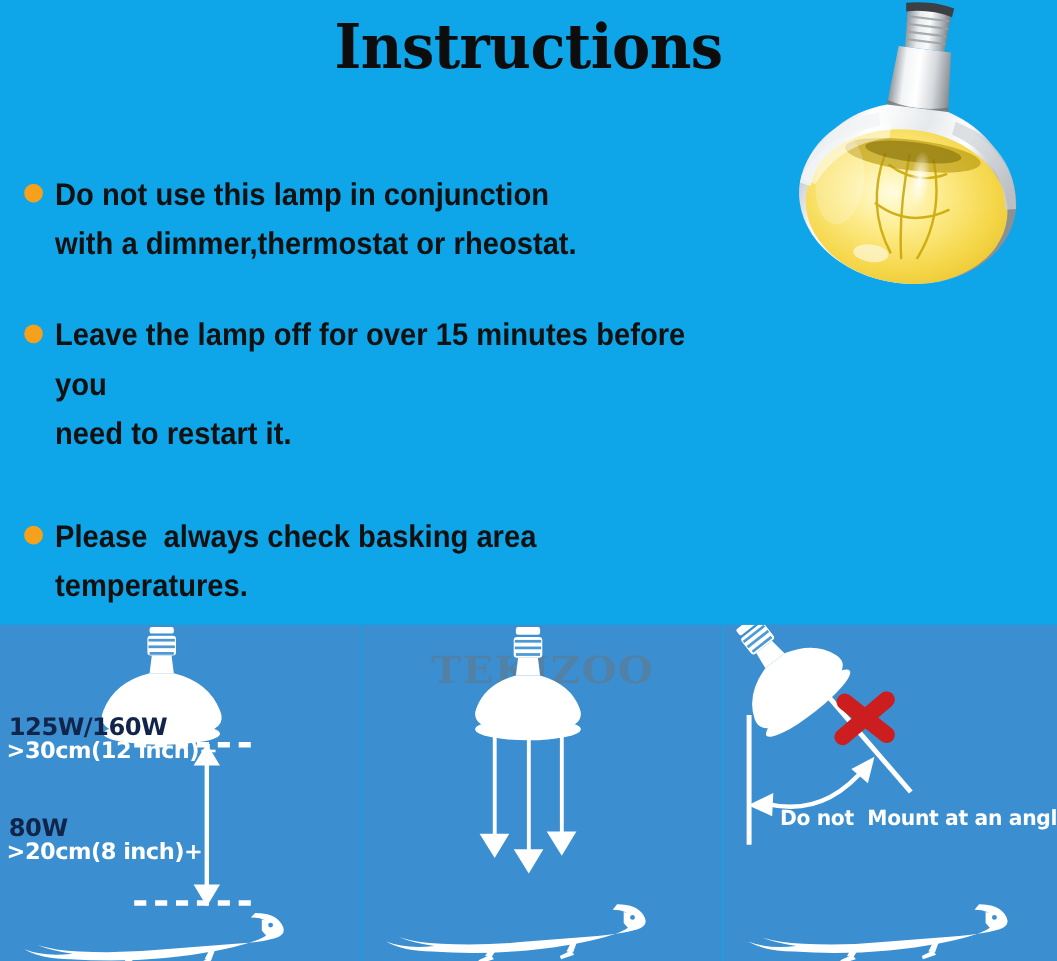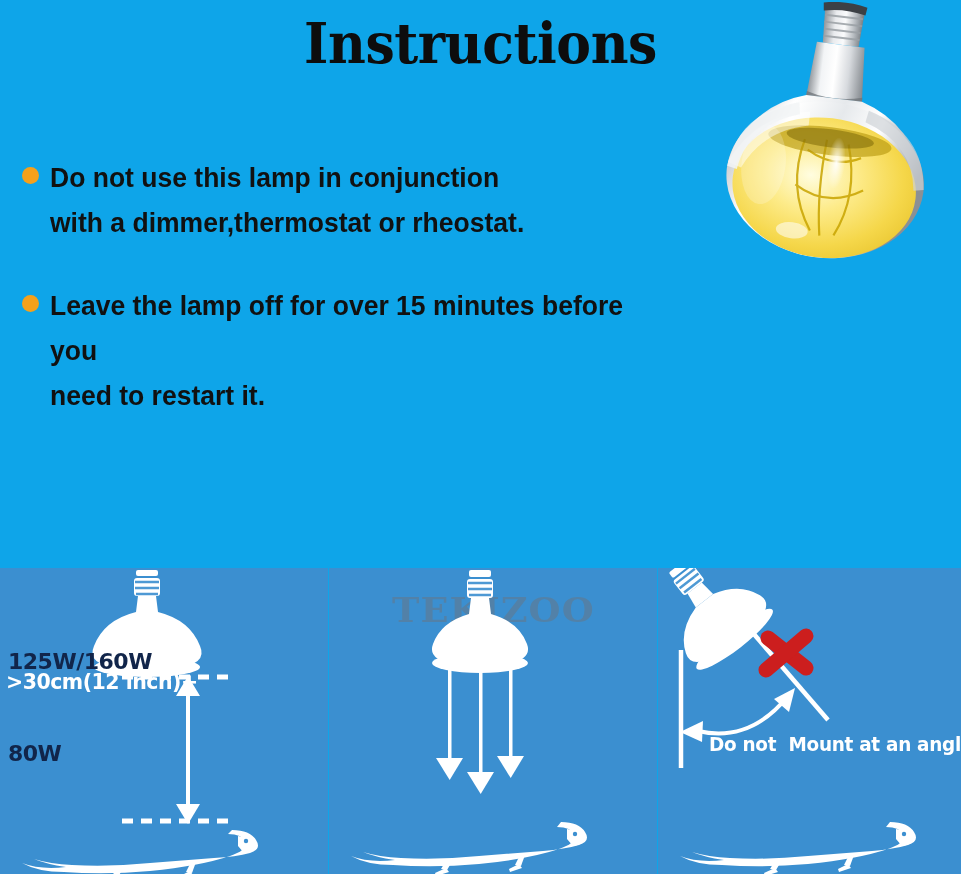--- a/index.html
+++ b/index.html
@@ -203,20 +203,24 @@
       <div class="btext">Do not use this lamp in conjunction
 with a dimmer,thermostat or rheostat.</div>
     </div>
 
     <div class="bullet-row" id="b2">
       <span class="dot"></span>
       <div class="btext">Leave the lamp off for over 15 minutes before you
 need to restart it.</div>
     </div>
 
+    <div class="bullet-row" id="b3">
+      <span class="dot"></span>
+      <div class="btext">Please  always check basking area temperatures.</div>
+    </div>
 
   </div>
 
   <div class="panels">
 
     <div class="panel" id="panel1">
       <svg width="302" height="306" viewBox="0 0 302 306" xmlns="http://www.w3.org/2000/svg">
 
         <g fill="#ffffff">
           <rect x="136" y="2" width="22" height="6" rx="2"></rect>
@@ -262,20 +266,21 @@
           <path d="M196 294 L192 305 L186 304 L191 294 Z"></path>
           <path d="M190 303 L180 308 L181 311 L193 307 Z"></path>
           <path d="M124 299 L118 309 L112 308 L118 298 Z"></path>
           <path d="M117 307 L106 312 L107 315 L120 311 Z"></path>
         </g>
       </svg>
 
       <div class="p1-label p1-watt" id="lbl-w1">125W/160W</div>
       <div class="p1-label p1-dist" id="lbl-d1">&gt;30cm(12 inch)+</div>
       <div class="p1-label p1-watt" id="lbl-w2">80W</div>
+      <div class="p1-label p1-dist" id="lbl-d2">&gt;20cm(8 inch)+</div>
     </div>
 
     <div class="panel" id="panel2">
       <div class="watermark">TEKIZOO</div>
       <svg width="302" height="306" viewBox="0 0 302 306" xmlns="http://www.w3.org/2000/svg">
 
         <g fill="#ffffff">
           <rect x="140" y="2" width="22" height="7" rx="2"></rect>
           <rect x="138" y="11" width="26" height="19" rx="3"></rect>
           <path d="M142 30 L160 30 L162 46 L140 46 Z"></path>

